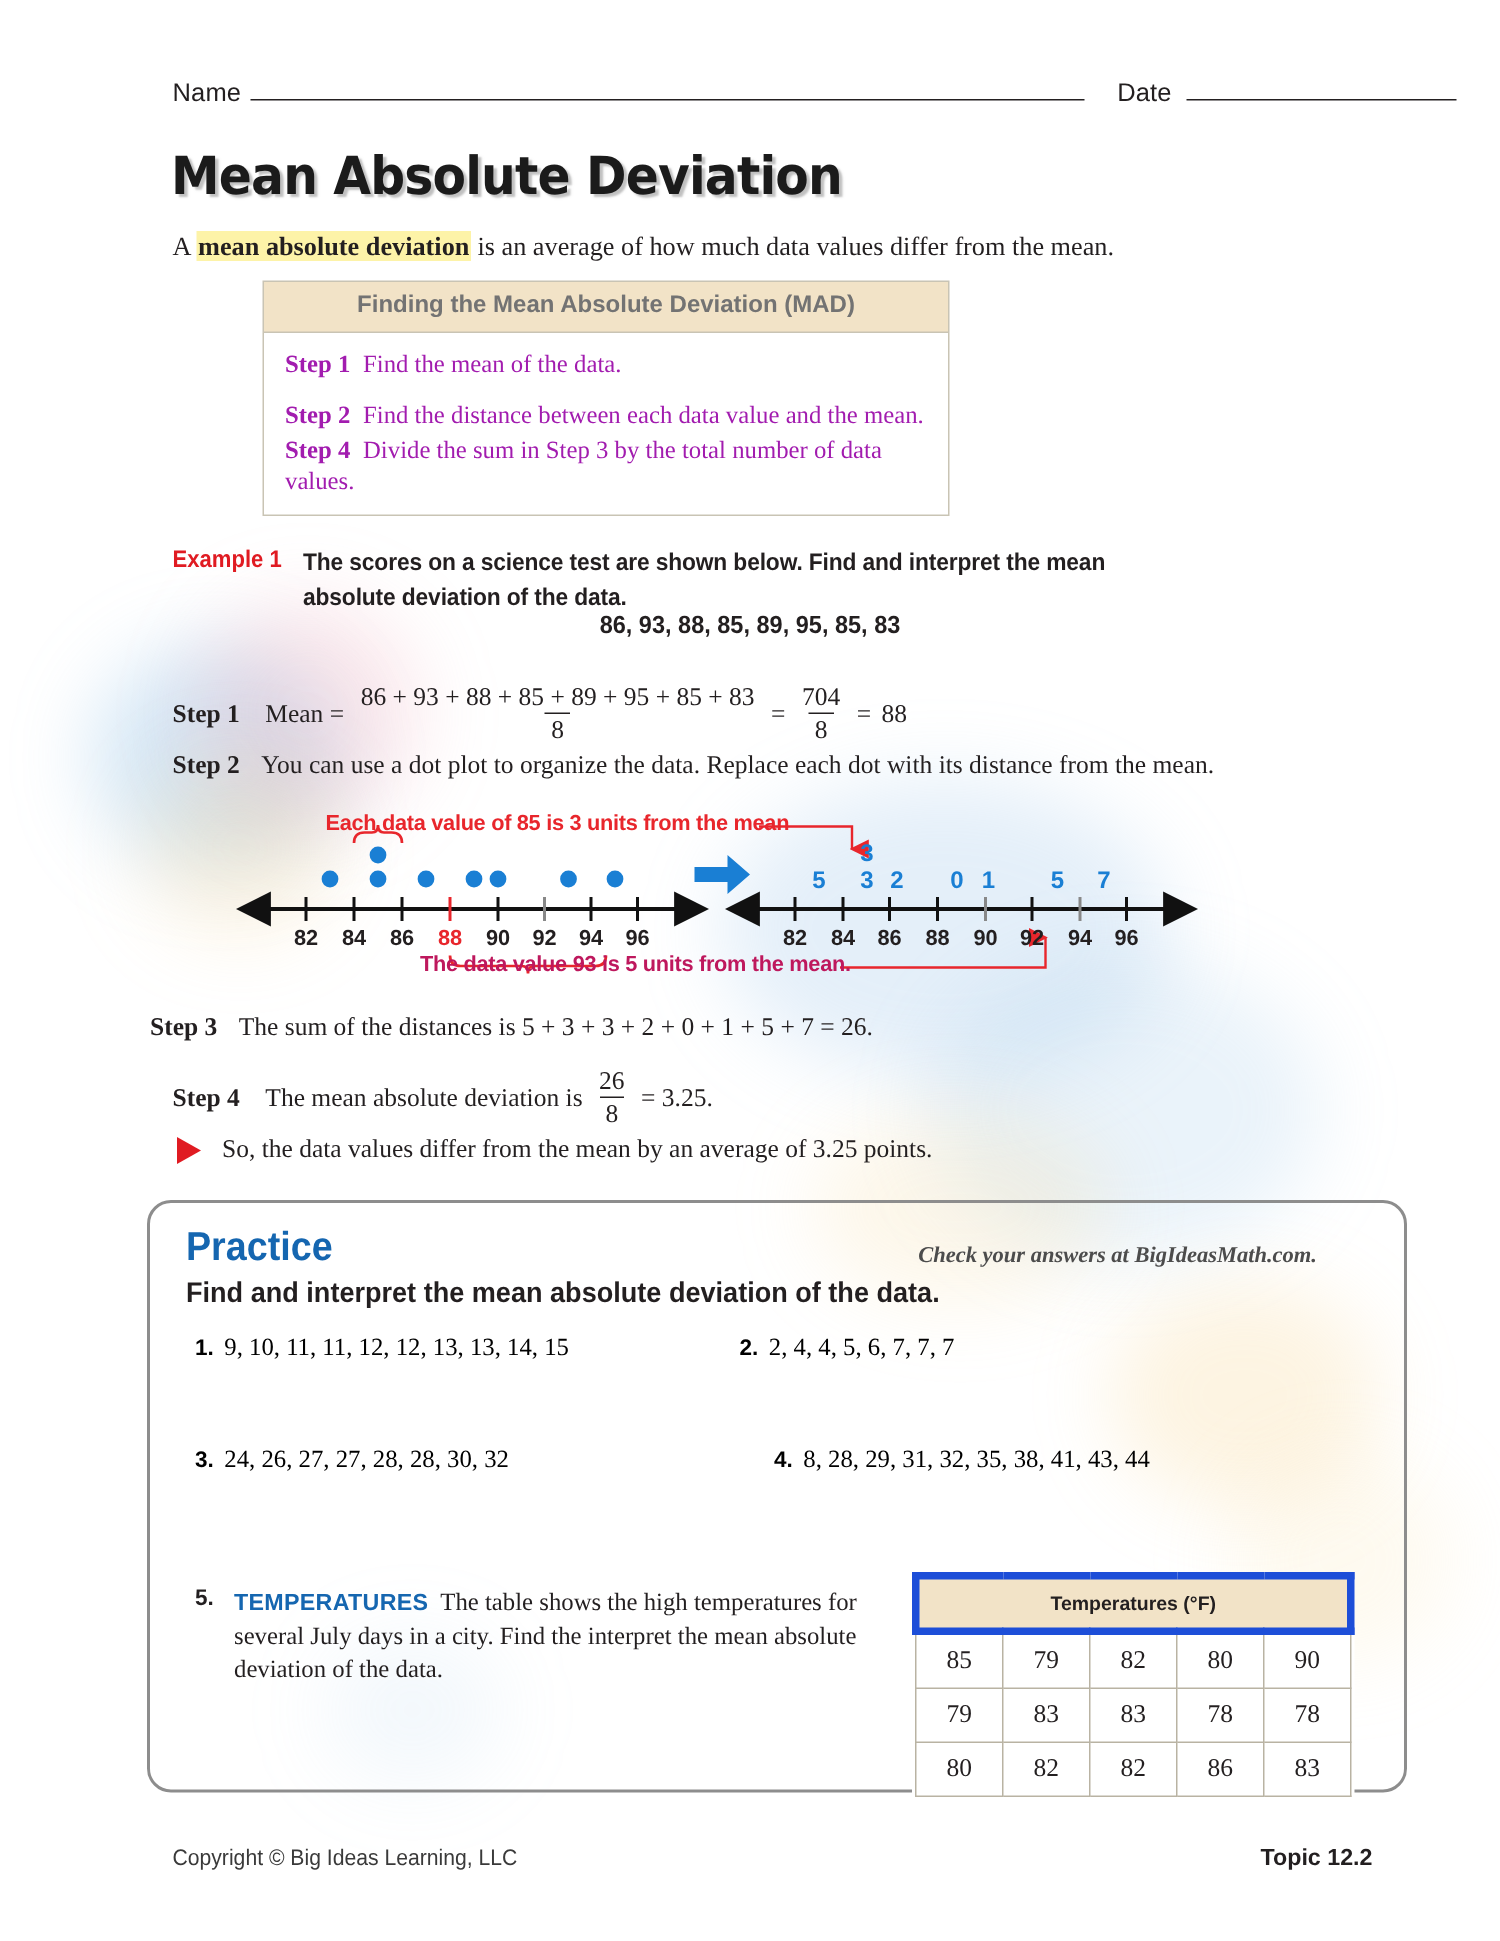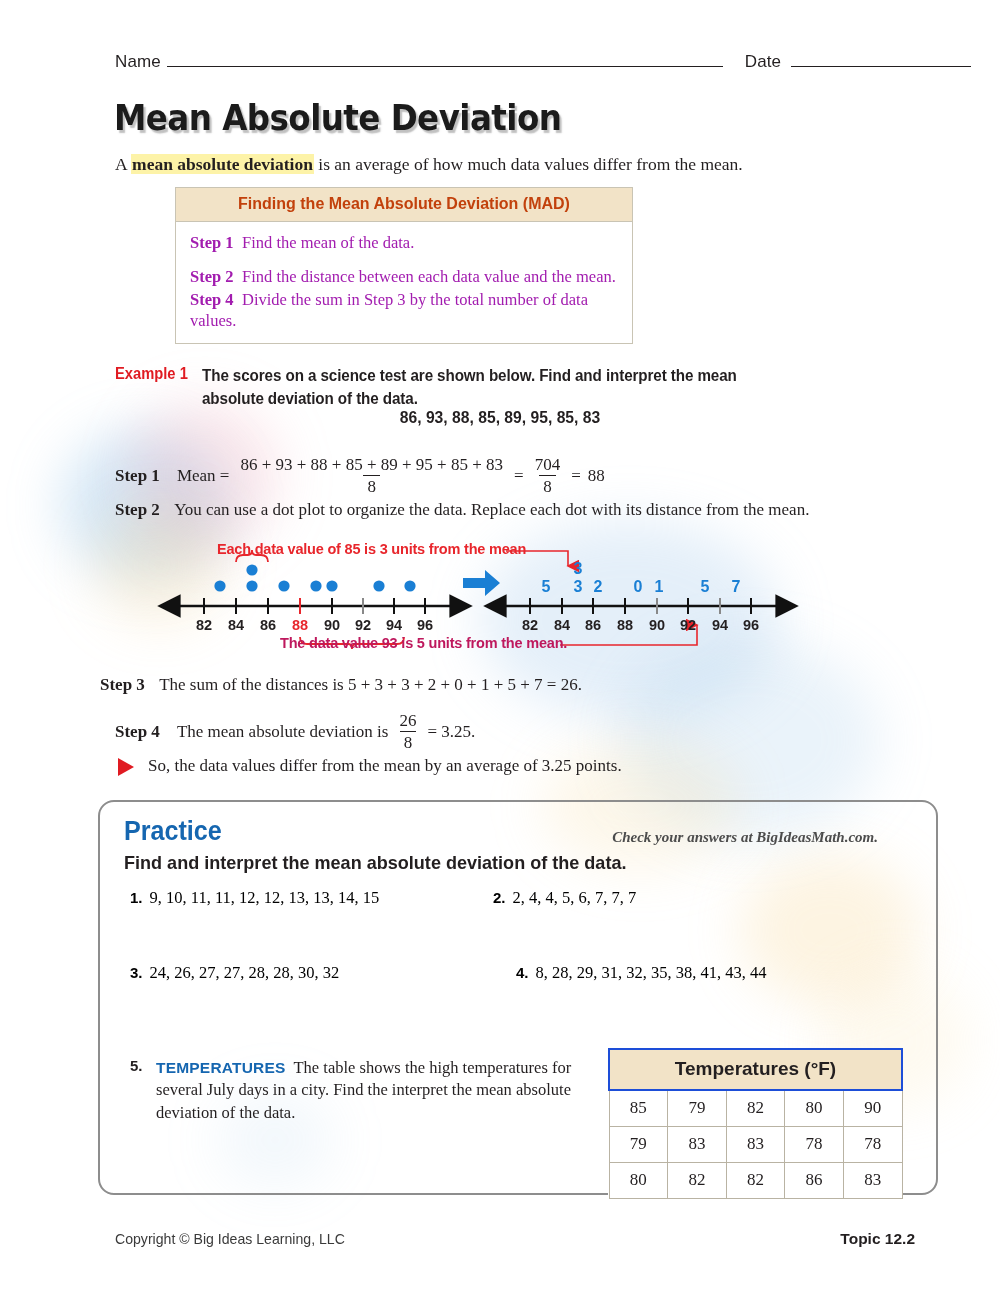--- a/index.html
+++ b/index.html
@@ -65,21 +65,21 @@
 
   
   .madbox {
     position: absolute; left: 175px; top: 187px; width: 458px;
     border: 1px solid #c9c4b4; background: #ffffff;
     box-sizing: border-box;
   }
   .madbox-head {
     background: #f2e3c7; border-bottom: 1px solid #c9c4b4;
     font-family: "Liberation Sans", sans-serif;
-    font-weight: 700; font-size: 16px; color: #c2410c;
+    font-weight: 700; font-size: 16px; color: #737373;
     text-align: center; padding: 7px 0 8px;
   }
   .madbox-body { padding: 10px 0 12px 14px; }
   .step-line { font-size: 16.5px; color: #a21caf; line-height: 1.28; }
   .step-line .sn { font-weight: 700; display: inline-block; min-width: 52px; }
   .gap-12 { margin-top: 13px; }
   .gap-2  { margin-top: 2px; }
 
   
   .ex-label {
@@ -147,23 +147,23 @@
     font-weight: 700; color: #1566b0; font-size: 15.5px;
     letter-spacing: .2px;
   }
 
   
   .temptable {
     position: absolute; left: 608px; top: 1048px; width: 295px;
     border-collapse: collapse; background: #fff;
   }
   .temptable th {
-    background: #f2e3c7; border: 2px solid #1d4ed8;
-    font-family: "Liberation Sans", sans-serif;
-    font-weight: 700; font-size: 19px; color: #231f20;
+    background: #f2e3c7; border: 5px solid #1d4ed8;
+    font-family: "Liberation Sans", sans-serif;
+    font-weight: 700; font-size: 13px; color: #231f20;
     padding: 8px 12px 9px;
   }
   .temptable td {
     border: 1px solid #b9b3a3; text-align: center;
     font-size: 17px; color: #231f20; padding: 7px 0 8px;
     width: 20%;
   }
 
   
   .foot-left {

